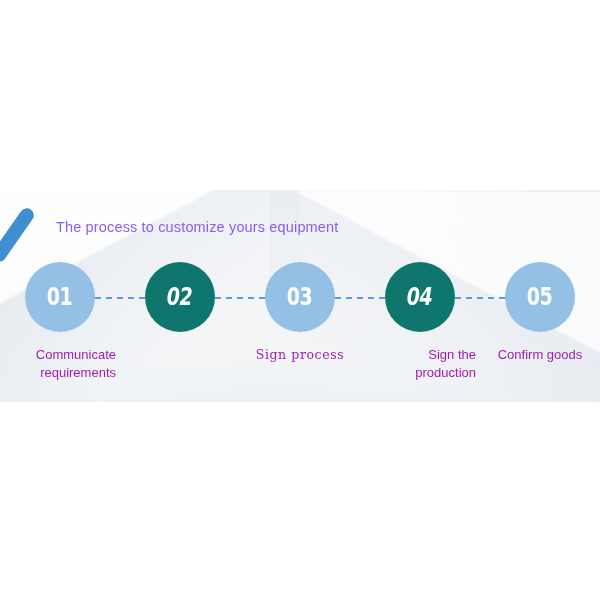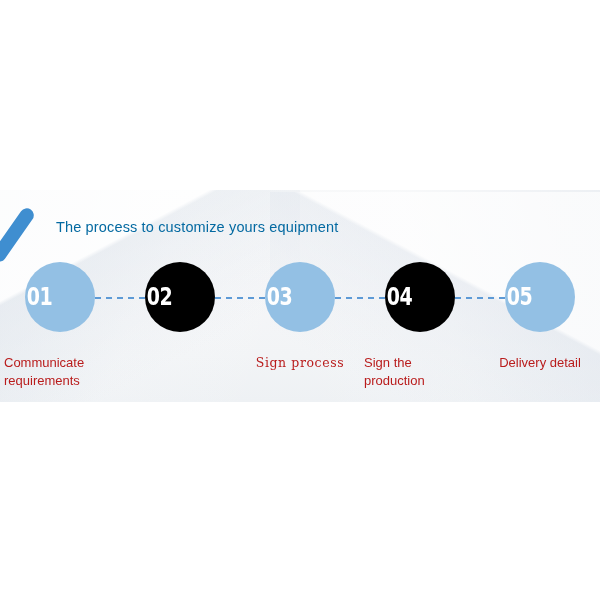--- a/index.html
+++ b/index.html
@@ -71,21 +71,21 @@
     z-index: 4;
   }
 
   
   .title {
     position: absolute;
     left: 56px;
     top: 219px;
     font-size: 14.5px;
     letter-spacing: 0.15px;
-    color: #0369a1;
+    color: #8b5cf6;
     white-space: nowrap;
     z-index: 5;
   }
 
   
   .steps {
     position: absolute;
     left: 0;
     top: 262px;
     width: 600px;
@@ -100,26 +100,27 @@
     flex-direction: column;
     align-items: center;
   }
 
   .circle {
     width: 70px;
     height: 70px;
     border-radius: 50%;
     display: flex;
     align-items: center;
+    justify-content: center;
     position: relative;
     z-index: 3;
     flex: 0 0 auto;
   }
   .circle.light { background: #93c0e4; }
-  .circle.dark  { background: #000000; }
+  .circle.dark  { background: #0f766e; font-style: italic; }
 
   .num {
     color: #ffffff;
     font-family: "Liberation Sans Narrow", "DejaVu Sans Condensed", "Liberation Sans", sans-serif;
     font-weight: bold;
     font-size: 24px;
     letter-spacing: -0.5px;
     transform: scaleX(0.88);
     line-height: 1;
   }
@@ -131,25 +132,25 @@
     left: 50%;
     margin-left: 35px;
     width: calc(100% - 70px);
     height: 0;
     border-top: 2.5px dashed #5d9ad6;
     z-index: 1;
   }
   .step:last-child .connector { display: none; }
 
   .label {
-    margin-top: 22px;
-    text-align: left;
+    margin-top: 14px;
+    text-align: right;
     font-size: 13px;
     line-height: 1.42;
-    color: #b91c1c;
+    color: #a21caf;
     max-width: 112px;
   }
   .label.mono {
     font-family: "DejaVu Serif", "Liberation Serif", serif;
     font-size: 12.5px;
     letter-spacing: 0.6px;
     max-width: 130px;
     white-space: nowrap;
   }
 </style>
@@ -195,17 +196,17 @@
         <span class="num">04</span>
       </div>
       <div class="label">Sign the production</div>
     </div>
 
     <div class="step">
 
       <div class="circle light">
         <span class="num">05</span>
       </div>
-      <div class="label">Delivery detail</div>
+      <div class="label">Confirm goods</div>
     </div>
 
   </div>
 </div>
 
 </body></html>

